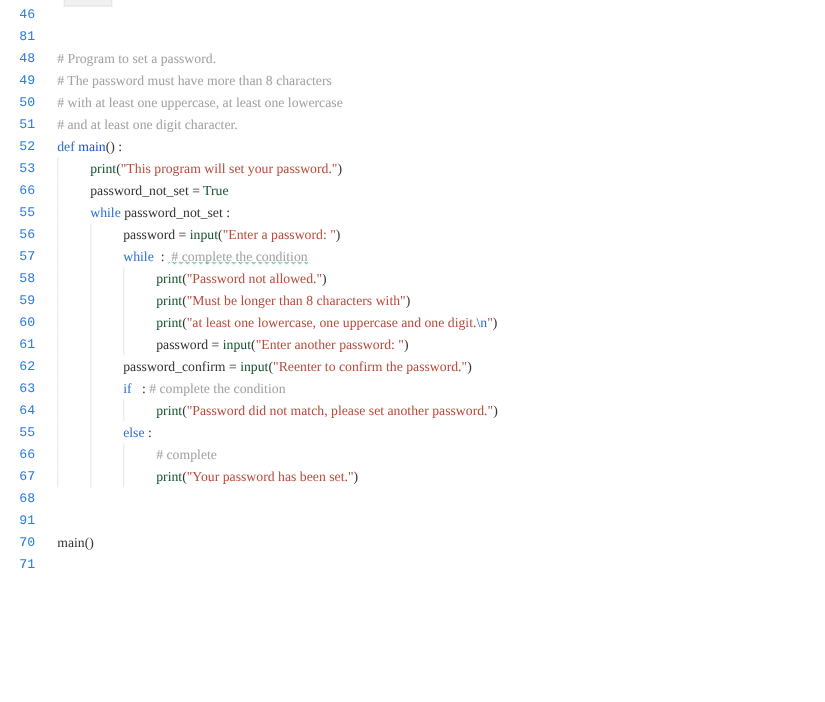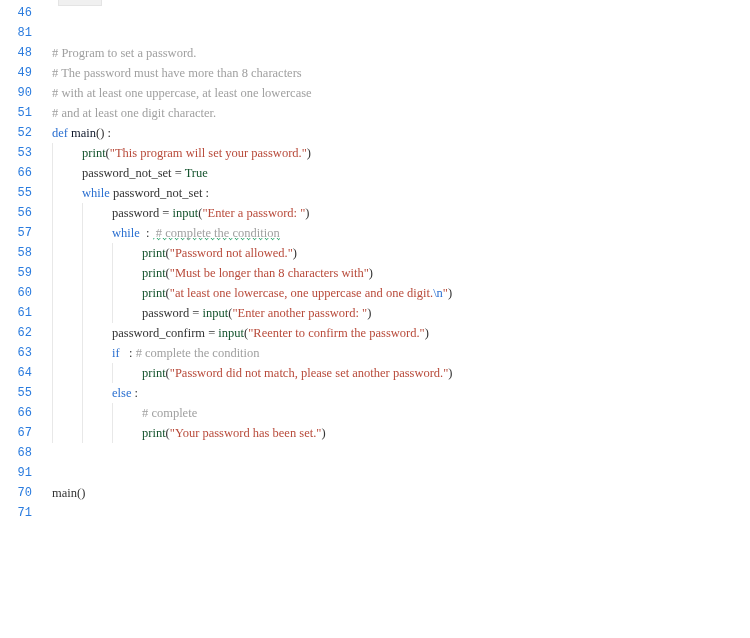--- a/index.html
+++ b/index.html
@@ -56,21 +56,21 @@
   }
   .guide {
     display: inline-block;
     border-left: 1px solid #e8e8e8;
     height: 20px;
     vertical-align: top;
     position: absolute;
   }
   .tok-comment { color: #a0a0a0; }
   .tok-kw { color: #2a6fd0; text-align: center; }
-  .tok-def { color: #0f172a; text-align: right; }
+  .tok-def { color: #1d4ed8; text-align: right; }
   .tok-builtin { color: #14532d; }
   .tok-str { color: #b84a3a; }
   .tok-esc { color: #2a6fd0; }
   .tok-plain { color: #333; }
   .tok-bool { color: #14532d; }
   .squiggle {
     background-image: linear-gradient(45deg, transparent 65%, #1e9e63 80%, transparent 90%),
                       linear-gradient(135deg, transparent 5%, #1e9e63 15%, transparent 25%);
     background-size: 6px 3px;
     background-repeat: repeat-x;
@@ -82,21 +82,21 @@
 </head>
 <body>
 
 <div class="editor">
   <div class="minimap-stub"></div>
   <div class="gutter" id="gutter">
       <div class="ln">46</div>
       <div class="ln">81</div>
       <div class="ln">48</div>
       <div class="ln">49</div>
-      <div class="ln">90</div>
+      <div class="ln">50</div>
       <div class="ln">51</div>
       <div class="ln">52</div>
       <div class="ln">53</div>
       <div class="ln">66</div>
       <div class="ln">55</div>
       <div class="ln">56</div>
       <div class="ln">57</div>
       <div class="ln">58</div>
       <div class="ln">59</div>
       <div class="ln">60</div>

